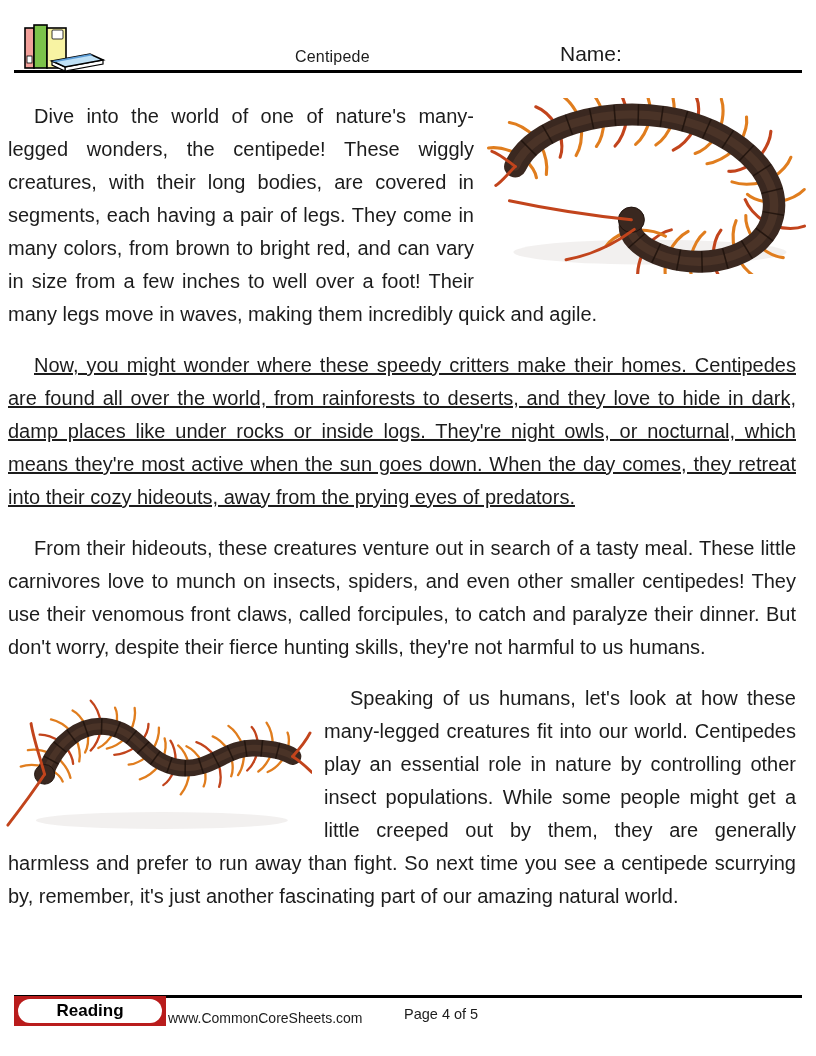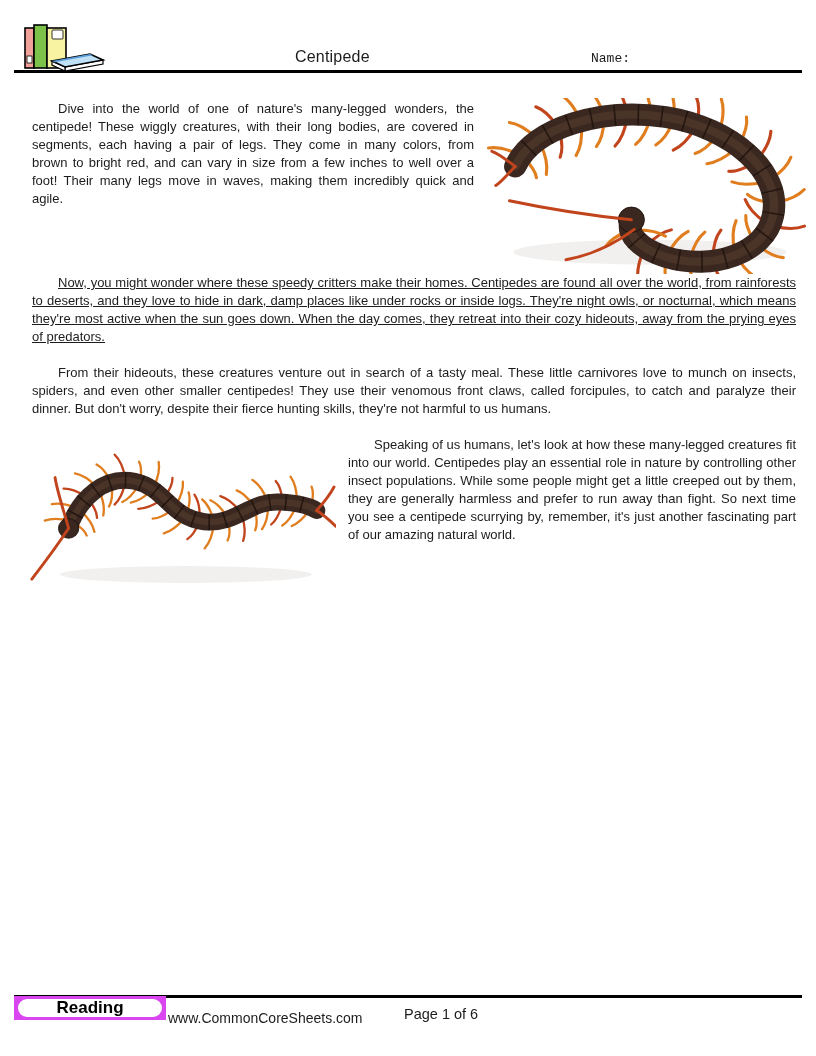--- a/index.html
+++ b/index.html
@@ -4,33 +4,33 @@
 <style>
   html,body{margin:0;padding:0;background:#fff;}
   .page{
     position:relative;width:816px;height:1056px;background:#ffffff;overflow:hidden;
     font-family:"Liberation Sans","DejaVu Sans",sans-serif;color:#1c1c1c;
   }
   
   .header{position:relative;height:70px;margin:0 14px;border-bottom:3px solid #000;}
   .logo{position:absolute;left:8px;bottom:-2px;width:84px;height:52px;}
   .doc-title{position:absolute;left:281px;bottom:4px;font-size:16px;letter-spacing:.2px;}
-  .name-label{position:absolute;left:577px;bottom:4px;font-size:13px;font-family:Liberation Mono, monospace;}
+  .name-label{position:absolute;left:546px;bottom:4px;font-size:21px;}
   
-  .passage{padding:27px 20px 0 32px;font-size:13px;line-height:18px;text-align:justify;}
+  .passage{padding:27px 20px 0 8px;font-size:20px;line-height:33px;text-align:justify;}
   .passage p{margin:0 0 18px 0;text-indent:26px;}
   .fig{display:block;}
   .fig-right{float:right;width:322px;height:176px;margin:-2px -12px 0 12px;}
   .fig-left{float:left;width:310px;height:160px;margin:2px 12px 0 -6px;}
   .fig svg{width:100%;height:100%;display:block;}
   .clear-both{clear:both;text-decoration:underline;}
   
   .footer{position:absolute;left:0;top:995px;width:816px;height:45px;}
   .footer-line{position:absolute;left:14px;top:0;width:788px;height:3px;background:#000;}
-  .category-badge{position:absolute;left:14px;top:1px;width:152px;height:24px;background:#d946ef;}
+  .category-badge{position:absolute;left:14px;top:1px;width:152px;height:30px;background:#b91c1c;}
   .category-pill{position:absolute;left:4px;top:3px;right:4px;bottom:3px;background:#fff;border-radius:13px;
     display:flex;align-items:center;justify-content:center;font-weight:bold;font-size:17px;color:#000;}
   .site-url{position:absolute;left:168px;top:15px;font-size:14px;}
   .page-info{position:absolute;left:404px;top:11px;font-size:14.5px;}
 </style>
 </head>
 <body>
 
 <div class="page">
 
@@ -208,16 +208,16 @@
   </div>
 
   <div class="footer">
     <div class="footer-line"></div>
     <div class="category-badge">
       <div class="category-pill">
         <span>Reading</span>
       </div>
     </div>
     <span class="site-url">www.CommonCoreSheets.com</span>
-    <span class="page-info">Page 1 of 6</span>
+    <span class="page-info">Page 4 of 5</span>
   </div>
 
 </div>
 
 </body></html>

